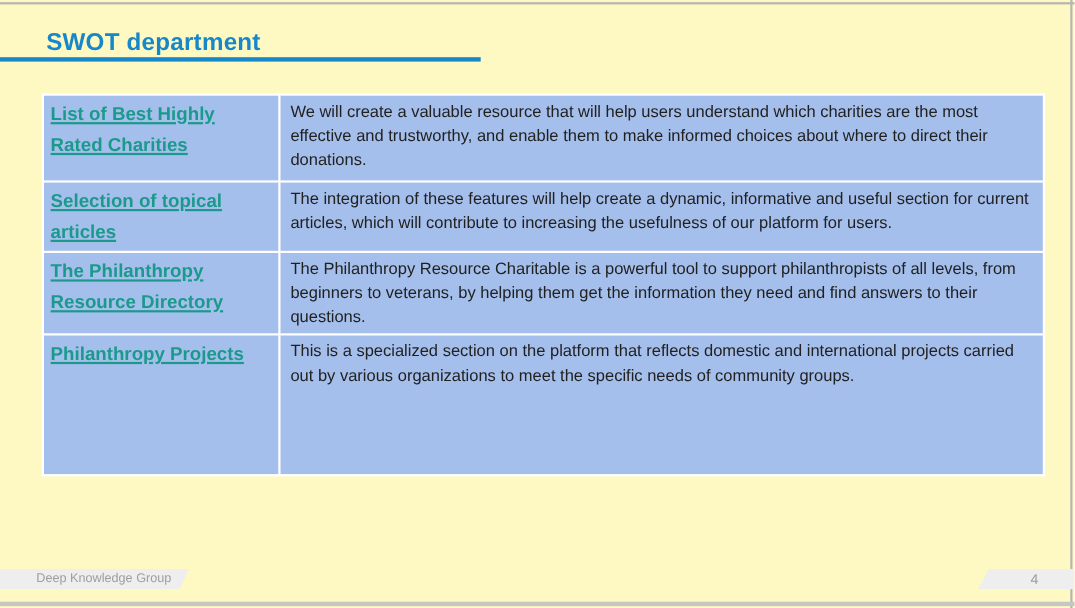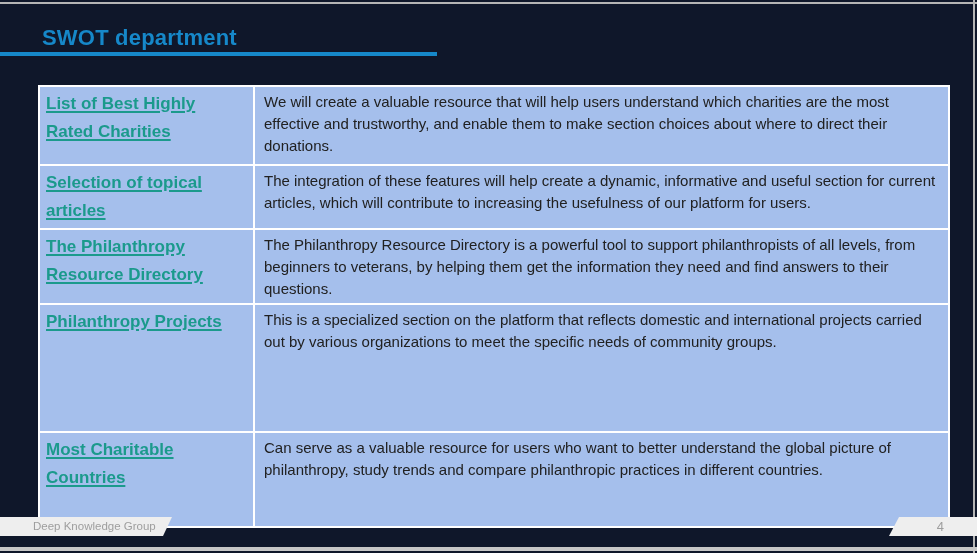--- a/index.html
+++ b/index.html
@@ -8,21 +8,21 @@
     width: 977px;
     height: 553px;
     background: #ffffff;
     overflow: hidden;
     font-family: "Liberation Sans", sans-serif;
     position: relative;
   }
   .slide {
     position: absolute;
     inset: 0;
-    background: #0f172a;
+    background: #fef9c3;
   }
   .top-border {
     position: absolute;
     top: 2px; left: 0; right: 0;
     height: 2px;
     background: #b5b5b5;
   }
   .right-border {
     position: absolute;
     top: 0; bottom: 0; right: 2px;
@@ -136,45 +136,39 @@
   <table class="swot-table">
     <colgroup>
         <col class="c1">
         <col class="c2">
       </colgroup>
     <tbody>
       <tr>
         <td class="link-cell">
           <a href="#">List of Best Highly Rated Charities</a>
         </td>
-        <td class="desc-cell">We will create a valuable resource that will help users understand which charities are the most effective and trustworthy, and enable them to make section choices about where to direct their donations.</td>
+        <td class="desc-cell">We will create a valuable resource that will help users understand which charities are the most effective and trustworthy, and enable them to make informed choices about where to direct their donations.</td>
       </tr>
       <tr>
         <td class="link-cell">
           <a href="#">Selection of topical articles</a>
         </td>
         <td class="desc-cell">The integration of these features will help create a dynamic, informative and useful section for current articles, which will contribute to increasing the usefulness of our platform for users.</td>
       </tr>
       <tr>
         <td class="link-cell">
           <a href="#">The Philanthropy Resource Directory</a>
         </td>
-        <td class="desc-cell">The Philanthropy Resource Directory is a powerful tool to support philanthropists of all levels, from beginners to veterans, by helping them get the information they need and find answers to their questions.</td>
+        <td class="desc-cell">The Philanthropy Resource Charitable is a powerful tool to support philanthropists of all levels, from beginners to veterans, by helping them get the information they need and find answers to their questions.</td>
       </tr>
       <tr>
         <td class="link-cell">
           <a href="#">Philanthropy Projects</a>
         </td>
         <td class="desc-cell">This is a specialized section on the platform that reflects domestic and international projects carried out by various organizations to meet the specific needs of community groups.</td>
-      </tr>
-      <tr>
-        <td class="link-cell">
-          <a href="#">Most Charitable Countries</a>
-        </td>
-        <td class="desc-cell">Can serve as a valuable resource for users who want to better understand the global picture of philanthropy, study trends and compare philanthropic practices in different countries.</td>
       </tr>
     </tbody>
   </table>
 
   <div class="footer-left">
     <span>Deep Knowledge Group</span>
   </div>
   <div class="footer-right">
     <span>4</span>
   </div>

